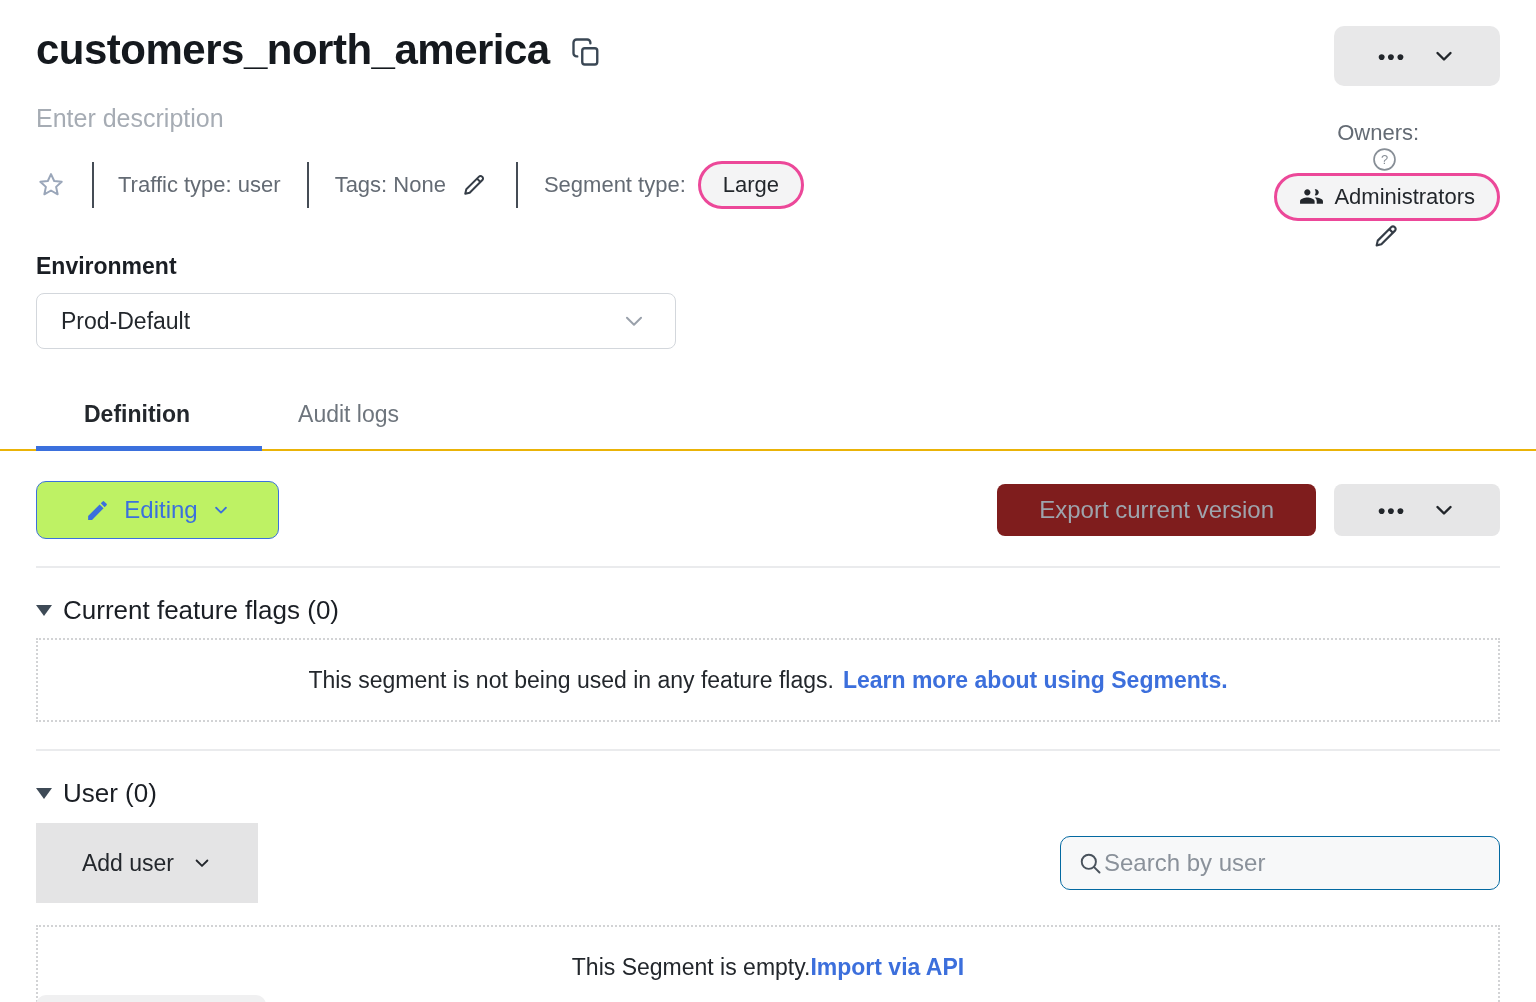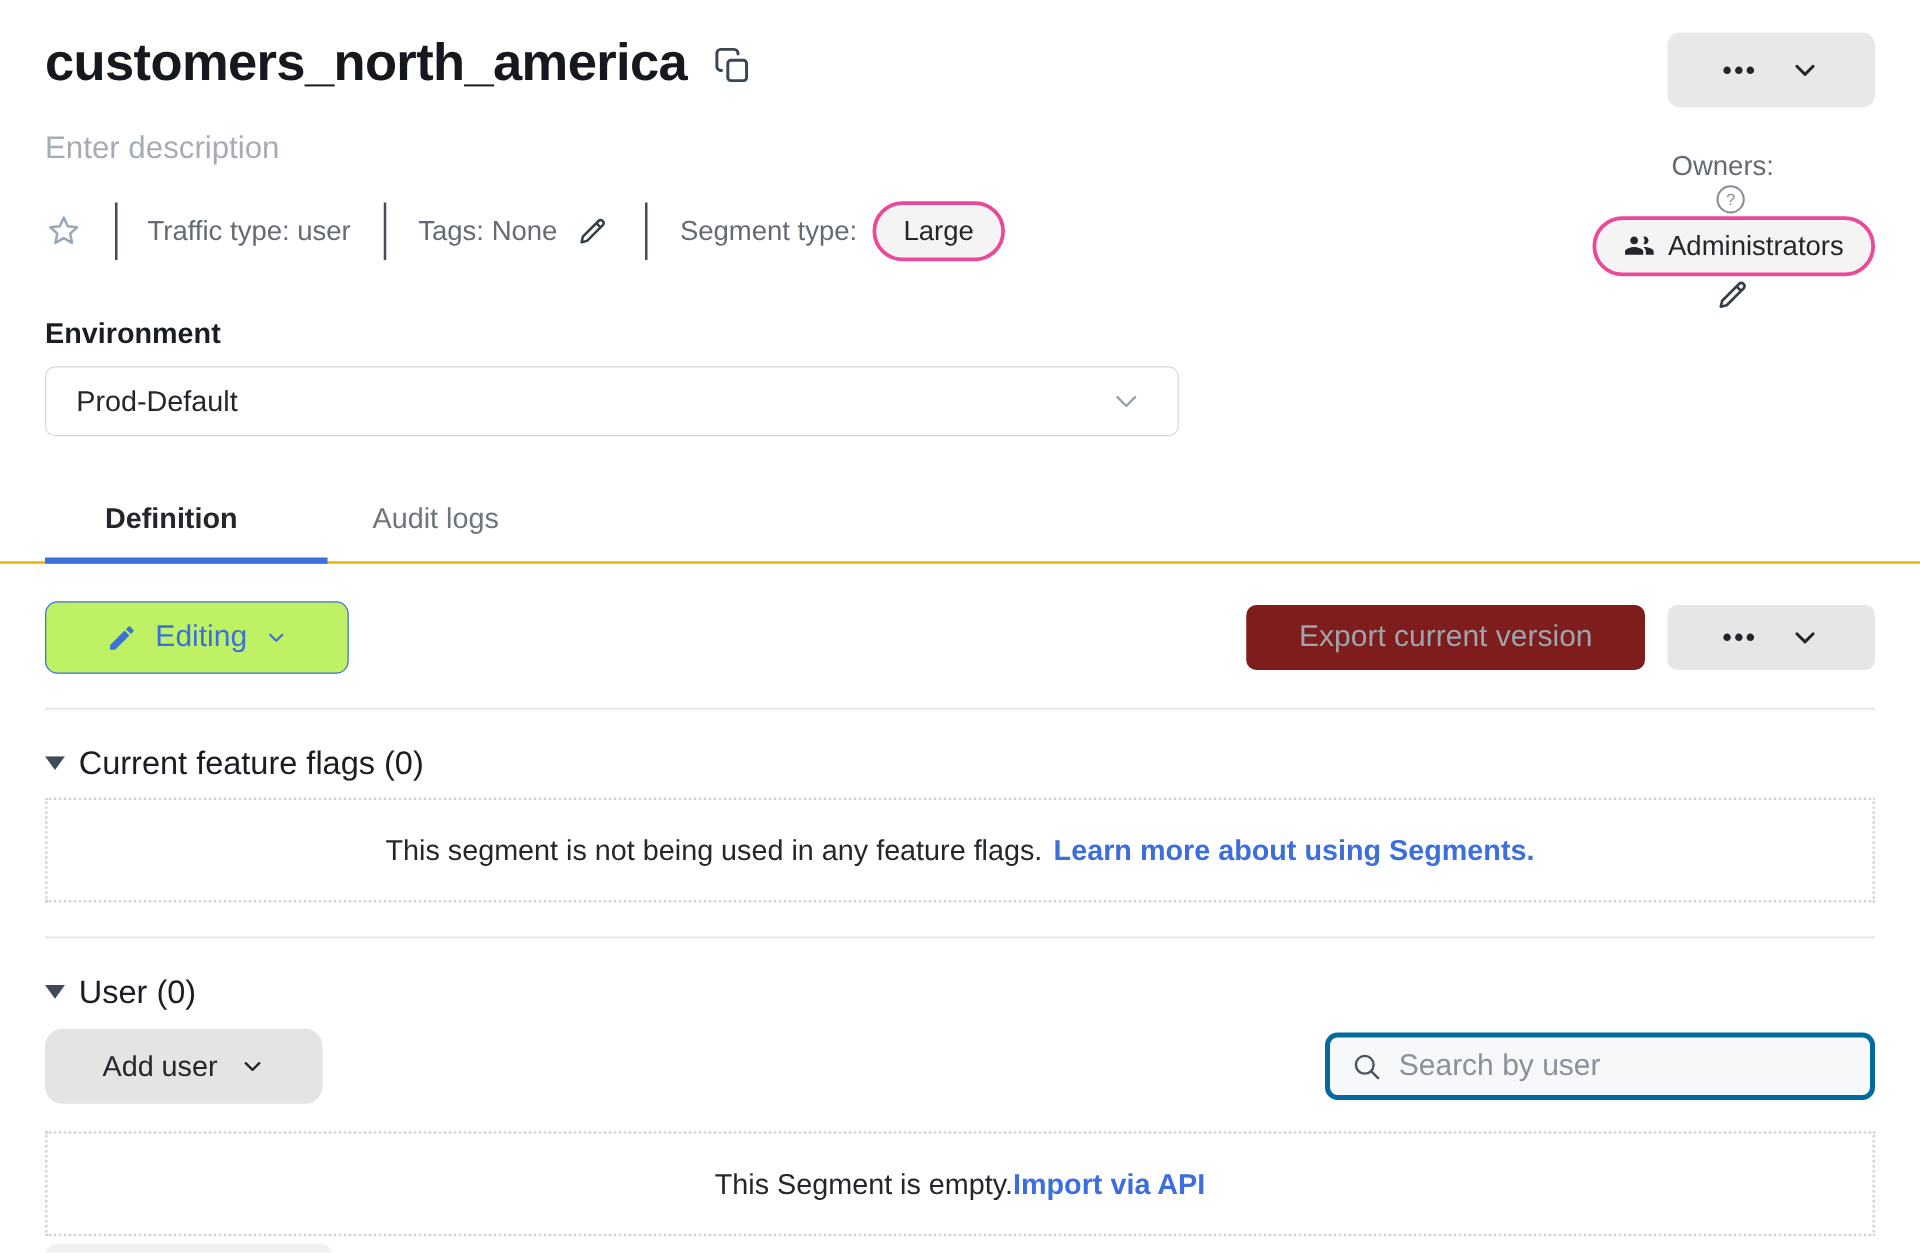--- a/index.html
+++ b/index.html
@@ -21,21 +21,21 @@
   .meta-row { margin-top:28px; display:flex; align-items:center; height:48px; }
   .meta-sep { width:2px; height:46px; background:#454C55; flex:none; }
   .meta-text { font-size:22px; color:#646B74; white-space:nowrap; }
   .icon-btn { background:none; border:none; cursor:pointer; display:flex; align-items:center; justify-content:center; }
   .pill { display:inline-flex; align-items:center; gap:10px; background:#F4F4F5; border:3px solid #ec4899;
           border-radius:999px; padding:8px 22px; font-size:22px; color:#23272C; white-space:nowrap; }
   .owners-group { margin-left:auto; display:flex; align-items:center;flex-direction:column; }
 
   
   .env-label { margin-top:44px; font-size:23px; font-weight:700; color:#1A1E24; }
-  .env-select { margin-top:13px; width:907px; height:56px; border:1.5px solid #D3D7DC; border-radius:8px;
+  .env-select { margin-top:13px; width:640px; height:56px; border:1.5px solid #D3D7DC; border-radius:8px;
                 display:flex; align-items:center; justify-content:space-between; padding:0 28px 0 24px;
                 font-size:23px; color:#23272C; cursor:pointer; background:#fff; }
 
   
   .tabs { margin:46px -36px 0 -36px; padding:0 36px; border-bottom:2px solid #eab308; position:relative; height:56px;
           display:flex; align-items:flex-start; }
   .tab { font-size:23px; background:none; border:none; cursor:pointer; padding:6px 0; }
   .tab.active { font-weight:700; color:#23272C; margin-left:48px; }
   .tab.inactive { color:#6E757D; font-weight:500; margin-left:108px; }
   .tab-underline { position:absolute; left:36px; bottom:-2px; width:226px; height:5px; background:#3B70DD; }
@@ -55,25 +55,25 @@
   
   .section-header { margin-top:27px; display:flex; align-items:center; gap:11px; cursor:pointer; }
   .section-title { font-size:26px; color:#1A1E24; }
   .dotted-box { margin-top:12px; height:84px; border:2px dotted #D2D3D5; display:flex; align-items:center; justify-content:center; }
   .box-text { font-size:23px; color:#23272C; }
   .box-link { font-size:23px; font-weight:700; color:#3C6FDC; cursor:pointer; text-decoration:none; }
   .box-link.spaced { margin-left:9px; }
 
   
   .user-controls { margin-top:14px; display:flex; align-items:center; justify-content:space-between; }
-  .add-user-btn { display:flex; align-items:center; justify-content:center; gap:18px; width:222px; height:60px;
-                  background:#E4E4E5; border:none; border-radius:14px; cursor:pointer;
+  .add-user-btn { display:flex; align-items:center; justify-content:center; gap:18px; width:222px; height:80px;
+                  background:#E4E4E5; border:none; border-radius:0; cursor:pointer;
                   font-size:23px; color:#23272C; }
-  .search-box { display:flex; align-items:center; gap:12px; width:440px; height:54px; background:#F7F8F9;
-                border:4px solid #0369a1; border-radius:10px; padding:0 16px; }
+  .search-box { display:flex; align-items:center; width:440px; height:54px; background:#F7F8F9;
+                border:1px solid #0369a1; border-radius:10px; padding:0 16px; }
   .search-box input { flex:1; border:none; outline:none; background:transparent; font-size:24px; color:#23272C;
                       font-family:"Liberation Sans", sans-serif; }
   .search-box input::placeholder { color:#8A919A; }
   .user-box { margin-top:22px; }
 
   .partial-btn { position:absolute; left:36px; top:995px; width:230px; height:22px; background:#F0F0F1; border-radius:10px 10px 0 0; }
 
   svg { flex:none; display:block; }
 </style>
 </head>

